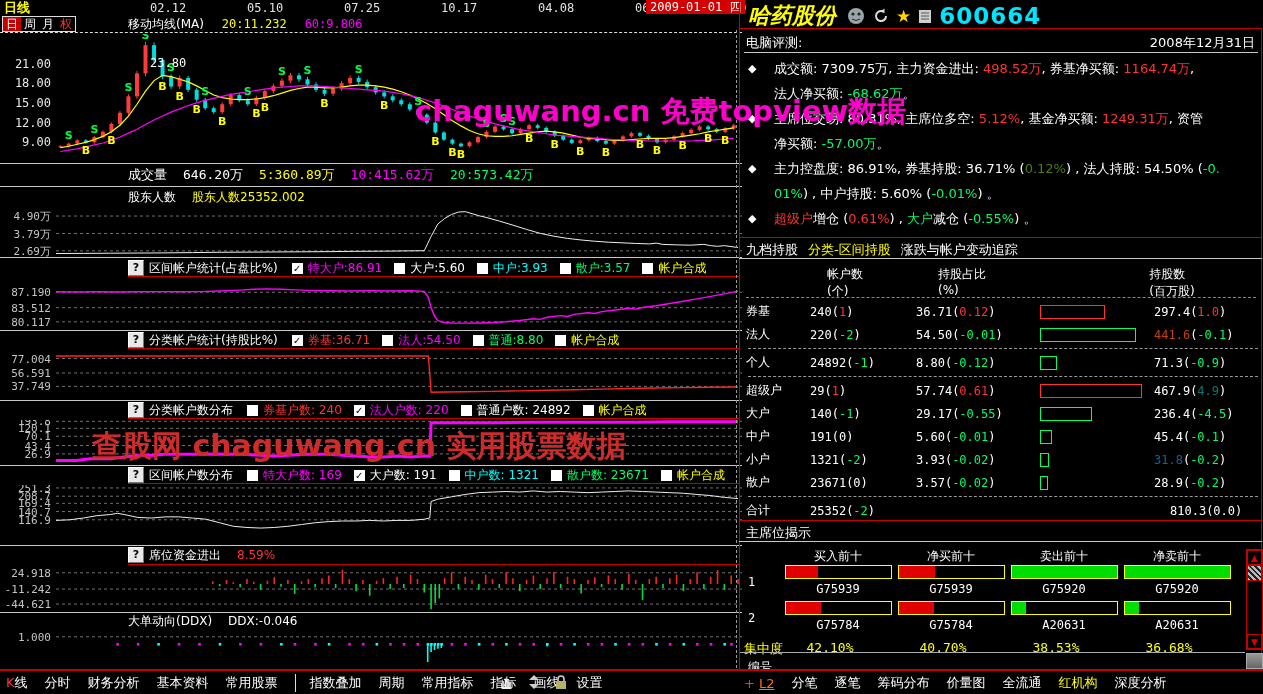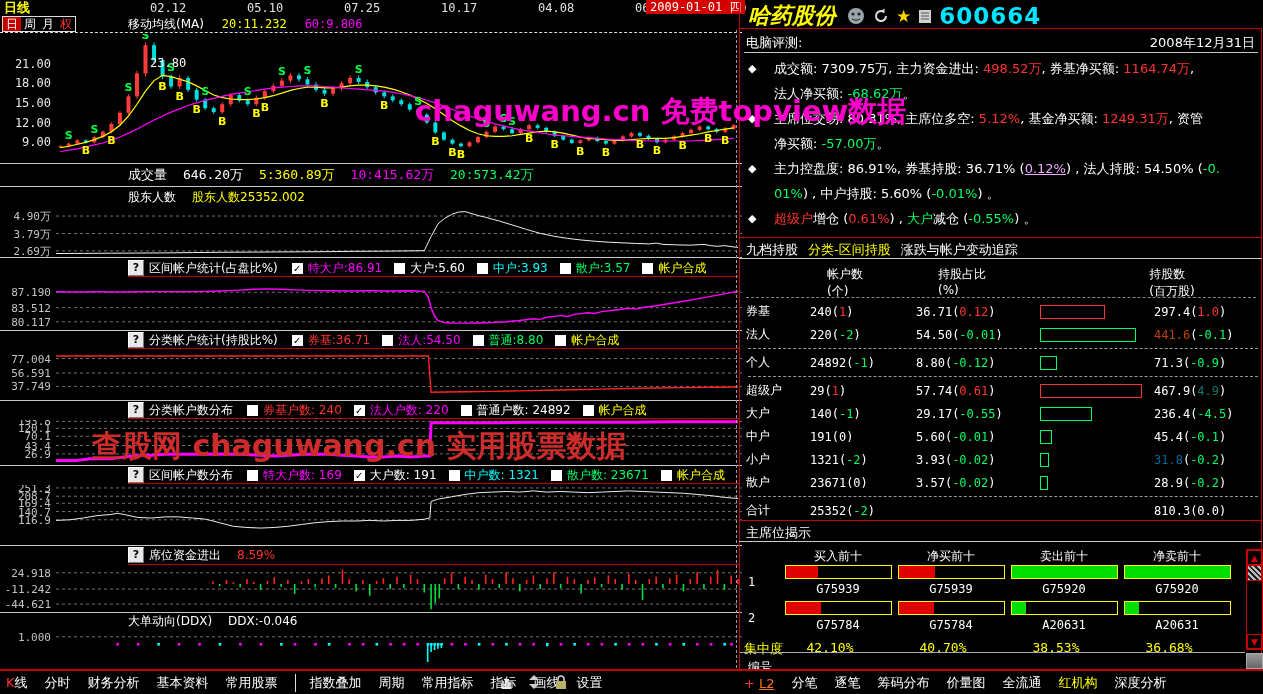--- a/index.html
+++ b/index.html
@@ -619,21 +619,21 @@
   <div class="review" id="review-body">
       <div class="bullet">
         <div class="bline first"><span style="color: rgb(255, 255, 255);">成交额: 7309.75万, 主力资金进出: </span><span style="color: rgb(255, 51, 51);">498.52万</span><span style="color: rgb(255, 255, 255);">, 券基净买额: </span><span style="color: rgb(255, 51, 51);">1164.74万</span><span style="color: rgb(255, 255, 255);">,</span></div>
         <div class="bline"><span style="color: rgb(255, 255, 255);">法人净买额: </span><span style="color: rgb(0, 255, 102);">-68.62万</span><span style="color: rgb(255, 255, 255);">。</span></div>
       </div>
       <div class="bullet">
         <div class="bline first"><span style="color: rgb(255, 255, 255);">主席位交易: 80.31%, 主席位多空: </span><span style="color: rgb(255, 51, 51);">5.12%</span><span style="color: rgb(255, 255, 255);">, 基金净买额: </span><span style="color: rgb(255, 51, 51);">1249.31万</span><span style="color: rgb(255, 255, 255); margin-top: 32px;">, 资管</span></div>
         <div class="bline"><span style="color: rgb(255, 255, 255);">净买额: </span><span style="color: rgb(0, 255, 102);">-57.00万</span><span style="color: rgb(255, 255, 255);">。</span></div>
       </div>
       <div class="bullet">
-        <div class="bline first"><span style="color: rgb(255, 255, 255);">主力控盘度: 86.91%, 券基持股: 36.71% (</span><span style="color: #f0abfc; text-decoration: underline;">0.12%</span><span style="color: rgb(255, 255, 255);">) , 法人持股: 54.50% (</span><span style="color: rgb(0, 255, 102);">-0.</span></div>
+        <div class="bline first"><span style="color: rgb(255, 255, 255);">主力控盘度: 86.91%, 券基持股: 36.71% (</span><span style="color: #4d7c0f;">0.12%</span><span style="color: rgb(255, 255, 255);">) , 法人持股: 54.50% (</span><span style="color: rgb(0, 255, 102);">-0.</span></div>
         <div class="bline"><span style="color: rgb(0, 255, 102);">01%</span><span style="color: rgb(255, 255, 255);">) , 中户持股: 5.60% (</span><span style="color: rgb(0, 255, 102);">-0.01%</span><span style="color: rgb(255, 255, 255);">) 。</span></div>
       </div>
       <div class="bullet">
         <div class="bline first"><span style="color: rgb(255, 51, 51);">超级户</span><span style="color: rgb(255, 255, 255);">增仓 (</span><span style="color: rgb(255, 51, 51);">0.61%</span><span style="color: rgb(255, 255, 255);">) , </span><span style="color: rgb(0, 255, 102);">大户</span><span style="color: rgb(255, 255, 255);">减仓 (</span><span style="color: rgb(0, 255, 102);">-0.55%</span><span style="color: rgb(255, 255, 255);">) 。</span></div>
       </div>
     </div>
 
   <div class="ekgtabs" id="ekg-tabs"><span style="color: rgb(255, 255, 255);">九档持股</span><span style="color: rgb(255, 255, 0);">分类-区间持股</span><span style="color: rgb(255, 255, 255);">涨跌与帐户变动追踪</span></div>
   <div class="hl" style="left:739px;top:258px;width:523px;"></div>
   <div class="colhead" style="left:845px;top:266px;"><span>帐户数</span><br><span>(个)</span></div>
@@ -714,21 +714,21 @@
           <div class="tbar" style="width: 6px; border-color: rgb(0, 255, 102);"></div>
         </div>
         <div><span style="color: rgb(255, 255, 255);">28.9</span><span style="color: rgb(255, 255, 255);">(</span><span style="color: rgb(0, 255, 102);">-0.2</span><span style="color: rgb(255, 255, 255);">)</span></div>
       </div>
       <div class="tsep"></div>
       <div class="trow">
         <div style="font-family: &quot;DejaVu Sans&quot;, sans-serif;">合计</div>
         <div><span style="color: rgb(255, 255, 255);">25352</span><span style="color: rgb(255, 255, 255);">(</span><span style="color: rgb(0, 255, 102);">-2</span><span style="color: rgb(255, 255, 255);">)</span></div>
         <div></div>
         <div></div>
-        <div><span style="color: rgb(255, 255, 255);">810.3</span><span style="color: rgb(255, 255, 255);">(</span><span style="color: rgb(255, 255, 255);">0.0</span><span style="color: rgb(255, 255, 255);">)</span></div>
+        <div><span style="color: rgb(255, 255, 255); margin-left: 16px;">810.3</span><span style="color: rgb(255, 255, 255);">(</span><span style="color: rgb(255, 255, 255);">0.0</span><span style="color: rgb(255, 255, 255);">)</span></div>
       </div>
     </div>
 
   <span class="abs" style="left:746px;top:524px;font-size:13px;">主席位揭示</span>
   <div class="hl" style="left:739px;top:541px;width:523px;"></div>
   <div id="seats-area">
       <div class="colhead" style="left: 838px; top: 548px;">买入前十</div>
       <div class="colhead" style="left: 951px; top: 548px;">净买前十</div>
       <div class="colhead" style="left: 1064px; top: 548px;">卖出前十</div>
       <div class="colhead" style="left: 1177px; top: 548px;">净卖前十</div>

